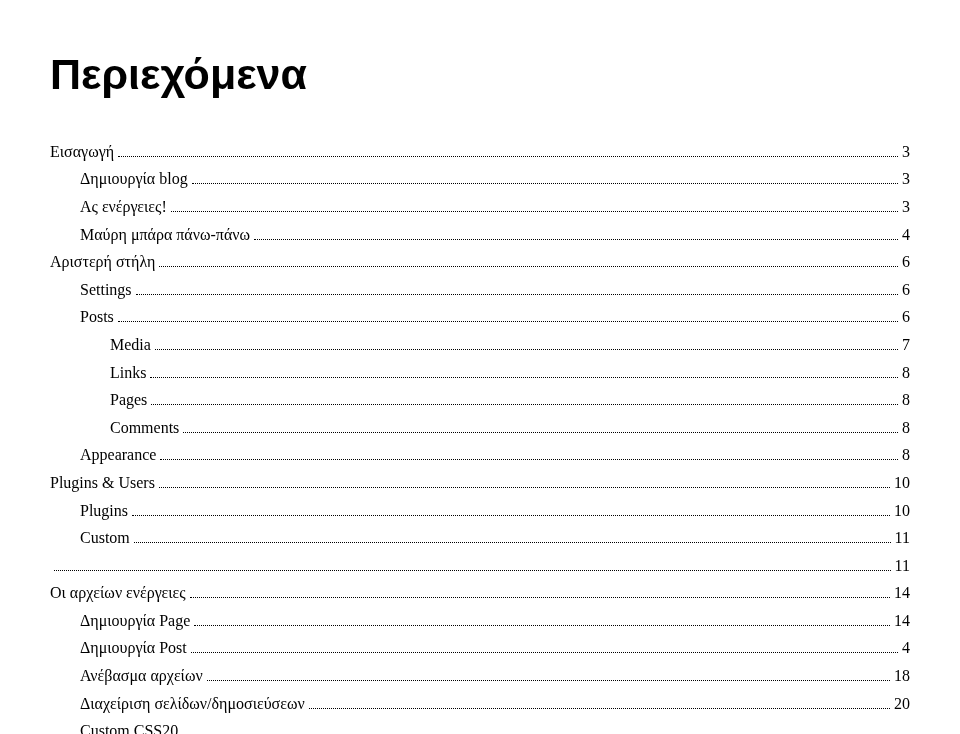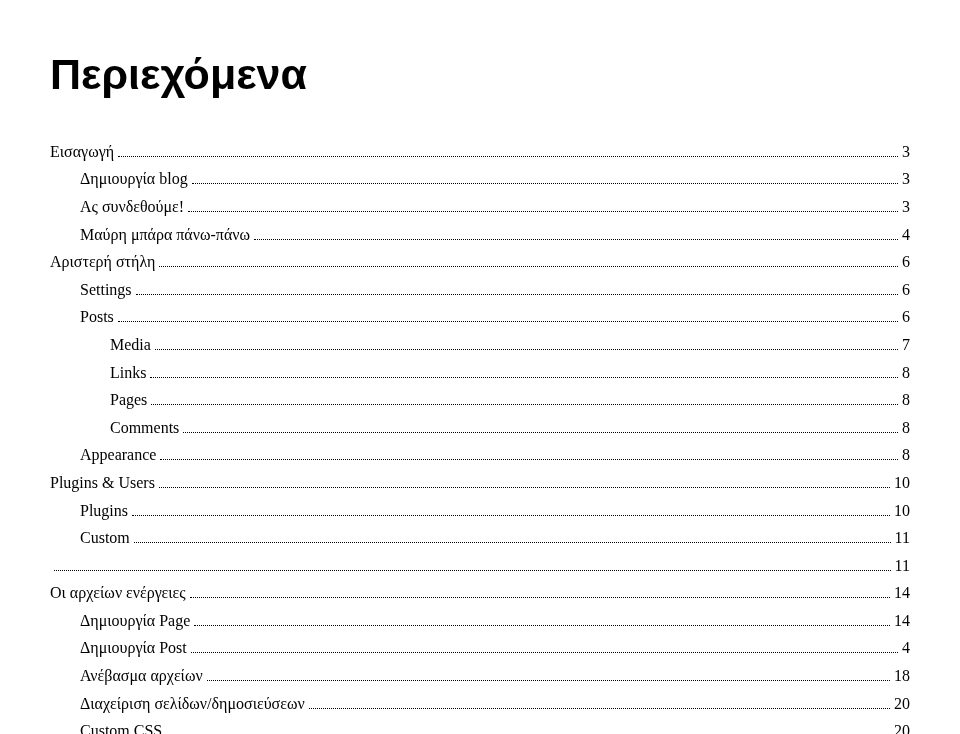--- a/index.html
+++ b/index.html
@@ -26,21 +26,20 @@
 
     .toc-container {
       margin-top: 20px;
     }
 
     .toc-entry {
       display: flex;
       align-items: baseline;
       margin-bottom: 2px;
       width: 100%;
-      justify-content: space-between;
     }
 
     .toc-label {
       white-space: nowrap;
       flex-shrink: 0;
     }
 
     .toc-dots {
       flex: 1;
       border-bottom: 1px dotted #000;
@@ -81,21 +80,21 @@
     </div>
     <div class="toc-entry">
       <span class="toc-label indent-1">
         <a href="#">Δημιουργία blog</a>
       </span>
       <span class="toc-dots"></span>
       <span class="toc-page">3</span>
     </div>
     <div class="toc-entry">
       <span class="toc-label indent-1">
-        <a href="#">Ας συνδεθούμε!</a>
+        <a href="#">Ας ενέργειες!</a>
       </span>
       <span class="toc-dots"></span>
       <span class="toc-page">3</span>
     </div>
     <div class="toc-entry">
       <span class="toc-label indent-1">
         <a href="#">Μαύρη μπάρα πάνω-πάνω</a>
       </span>
       <span class="toc-dots"></span>
       <span class="toc-page">4</span>

